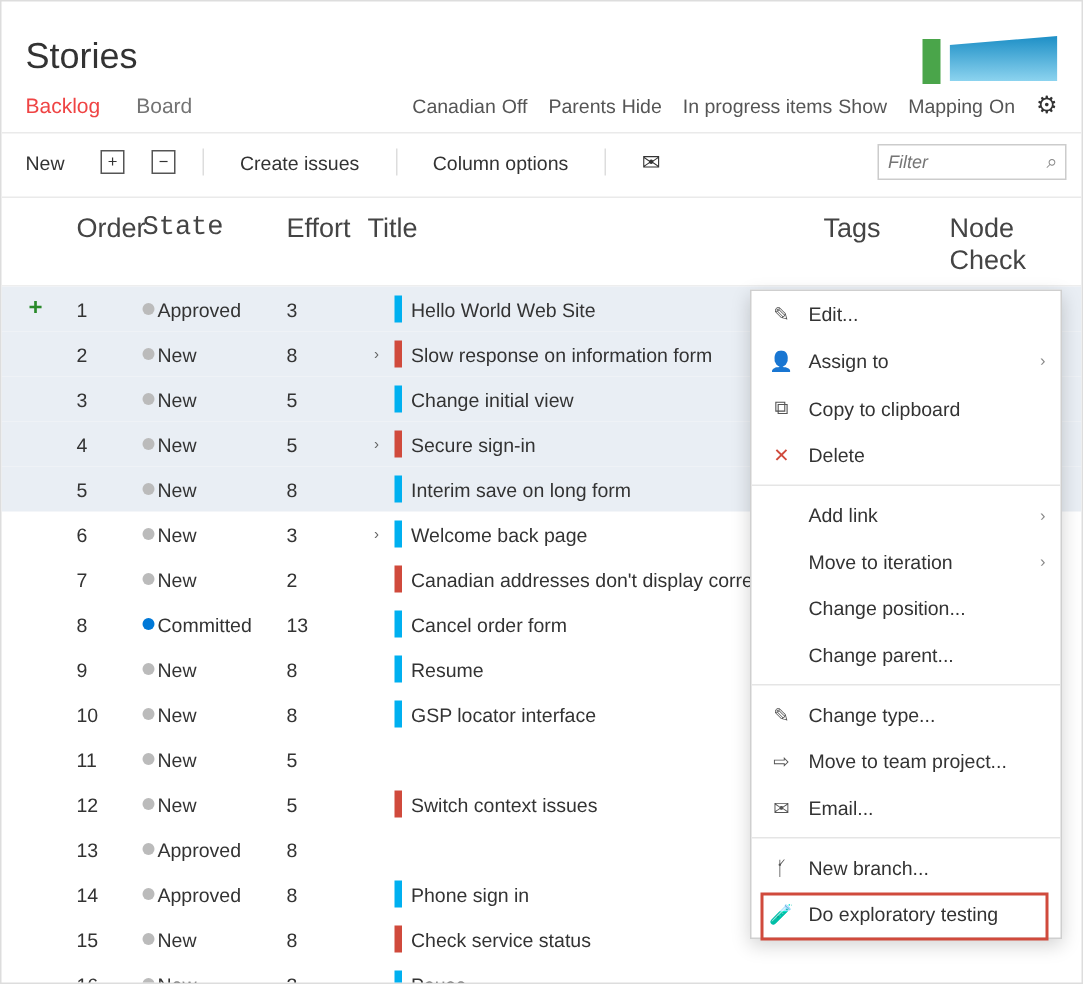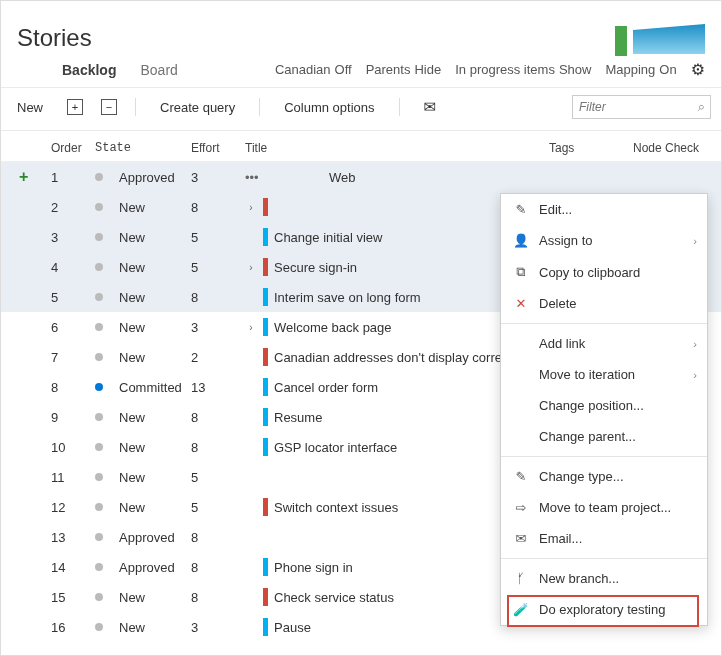--- a/index.html
+++ b/index.html
@@ -4,38 +4,38 @@
 <style>
   * { box-sizing: border-box; margin: 0; padding: 0; }
   body { font-family: "Segoe UI", Arial, sans-serif; font-size: 13px; color: #333; background: #fff; width: 722px; height: 656px; overflow: hidden; position: relative; border:1px solid #ddd;}
   .hdr { padding: 10px 16px 0 16px; display:flex; justify-content:space-between; align-items:flex-start;margin-top:13px;}
   .title { font-size: 24px; font-weight: 300; color:#333; }
   .banner { display:flex; align-items:flex-start; gap:6px; }
   .bar-green { width:12px; height:30px; background:#4aa54a; position:relative; top:2px;}
   .bar-blue { width:72px; height:30px; background:linear-gradient(#1d8fc6,#8cd3ef); position:relative; clip-path:polygon(0 20%,100% 0,100% 100%,0 100%);}
   .tabs { display:flex; gap:24px; padding: 6px 16px 8px 16px; align-items:center; font-size:14px;}
   .tab { color:#737373; cursor:pointer;}
-  .tab.active { color:#404040; font-weight:700;margin-left:45px;}
+  .tab.active { color:#ef4444; font-weight:400;}
   .right-opts { margin-left:auto; display:flex; gap:14px; align-items:center; font-size:13px; color:#555;}
   .opt .v { margin-left:4px; }
   .gear { font-size:16px; color:#333;}
   .toolbar { display:flex; align-items:center; gap:18px; padding:6px 10px 10px 10px; border-top:1px solid #eaeaea; border-bottom:1px solid #eaeaea;}
   .toolbar .tb { color:#333; font-size:13px; cursor:pointer; padding:4px 6px;}
   .sep { width:1px; height:18px; background:#ddd; }
   .iconbox { width:16px; height:16px; border:1px solid #555; display:inline-flex; align-items:center; justify-content:center; font-size:11px; line-height:1;}
   .filter { margin-left:auto; position:relative;}
-  .filter input { width:139px; height:24px; border:1px solid #ccc; padding:2px 22px 2px 6px; font-style:italic; color:#888; font-size:12px;}
+  .filter input { width:126px; height:24px; border:1px solid #ccc; padding:2px 22px 2px 6px; font-style:italic; color:#888; font-size:12px;}
   .filter .mag { position:absolute; right:6px; top:4px; color:#888; font-size:13px;}
   .grid { padding-top:6px; }
-  .cols { display:flex; padding:4px 0 6px 50px; color:#444; font-size:12px; border-bottom:1px solid #eee;}
+  .cols { display:flex; padding:4px 0 6px 50px; color:#444; font-size:18px; border-bottom:1px solid #eee;}
   .c-order{width:44px;} .c-state{width:96px;font-family:Liberation Mono, monospace;} .c-effort{width:54px;} .c-title{width:304px;} .c-tags{width:84px;} .c-node{flex:1;}
   .rows { }
   .row { display:flex; align-items:center; padding:0 0 0 50px; height:30px; font-size:13px; position:relative;}
   .row.sel { background:#e9eef4; }
-  .r-order{width:44px;} .r-state{width:96px; display:flex; align-items:center; gap:16px;} .r-effort{width:54px;} .r-title{width:304px; display:flex; align-items:center; gap:6px;} .r-tags{width:84px;} .r-node{flex:1;}
+  .r-order{width:44px;} .r-state{width:96px; display:flex; align-items:center; gap:2px;} .r-effort{width:54px;} .r-title{width:304px; display:flex; align-items:center; gap:6px;} .r-tags{width:84px;} .r-node{flex:1;}
   .dot { width:8px; height:8px; border-radius:50%; background:#bbb;}
   .dot.blue{background:#0078d7;}
   .tbar { width:5px; height:18px; }
   .tbar.cyan{background:#00b0f0;} .tbar.red{background:#d04a3c;}
   .chev{ width:12px; text-align:center; color:#666; font-size:10px;}
   .plus-add{ position:absolute; left:18px; color:#2a8a2a; font-weight:bold; font-size:16px;}
   .ellip { color:#666; cursor:pointer;}
   
   .menu { position:absolute; left:499px; top:192px; width:208px; background:#fff; border:1px solid #cfcfcf; box-shadow:0 4px 12px rgba(0,0,0,0.18); font-size:13px; z-index:10;}
   .menu .mi { display:flex; align-items:center; gap:10px; padding:8px 12px; cursor:pointer; position:relative;}
@@ -67,21 +67,21 @@
     <span class="opt"><span>Mapping</span><span class="v">On</span></span>
     <span class="gear">⚙</span>
   </div>
 </div>
 
 <div class="toolbar">
   <span class="tb">New</span>
   <span class="iconbox">+</span>
   <span class="iconbox">−</span>
   <span class="sep"></span>
-  <span class="tb">Create query</span>
+  <span class="tb">Create issues</span>
   <span class="sep"></span>
   <span class="tb">Column options</span>
   <span class="sep"></span>
   <span class="tb mail-icn"></span>
   <div class="filter">
     <input type="text" placeholder="Filter" style="">
     <span class="mag">⌕</span>
   </div>
 </div>
 
@@ -96,33 +96,39 @@
   </div>
   <div class="rows" id="rows">
       <div class="row sel">
         <span class="plus-add">+</span>
         <div class="r-order">1</div>
         <div class="r-state">
           <span class="dot "></span>
           <span>Approved</span>
         </div>
         <div class="r-effort">3</div>
+        <div class="r-title">
+          <span class="chev"></span>
+          <span class="tbar cyan"></span>
+          <span>Hello World Web Site</span>
+        </div>
         <div class="r-tags"><span class="ellip">•••</span></div>
         <div class="r-node">Web</div>
       </div>
       <div class="row sel">
         <div class="r-order">2</div>
         <div class="r-state">
           <span class="dot "></span>
           <span>New</span>
         </div>
         <div class="r-effort">8</div>
         <div class="r-title">
           <span class="chev">›</span>
           <span class="tbar red"></span>
+          <span>Slow response on information form</span>
         </div>
         <div class="r-tags"></div>
         <div class="r-node"></div>
       </div>
       <div class="row sel">
         <div class="r-order">3</div>
         <div class="r-state">
           <span class="dot "></span>
           <span>New</span>
         </div>

